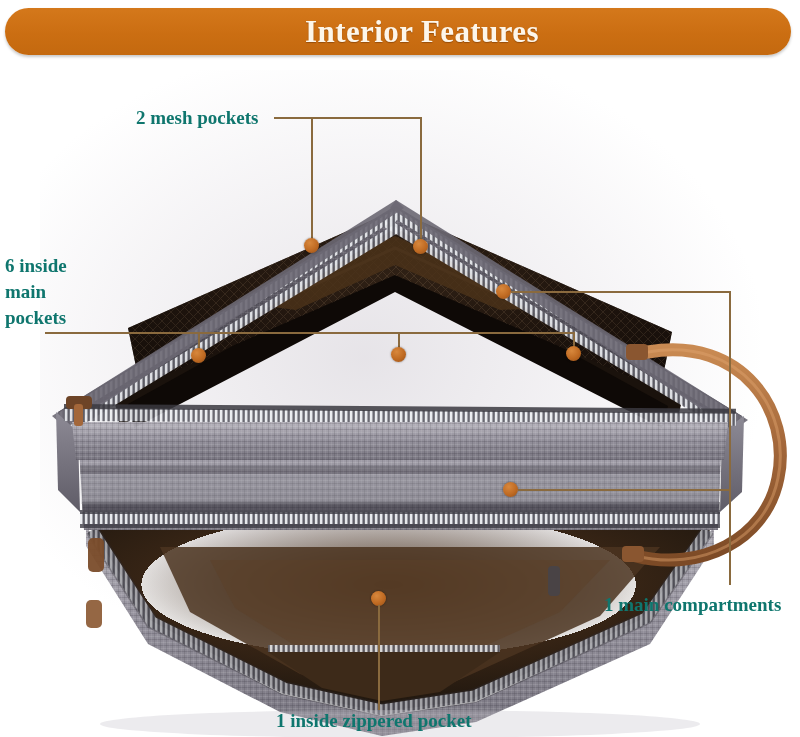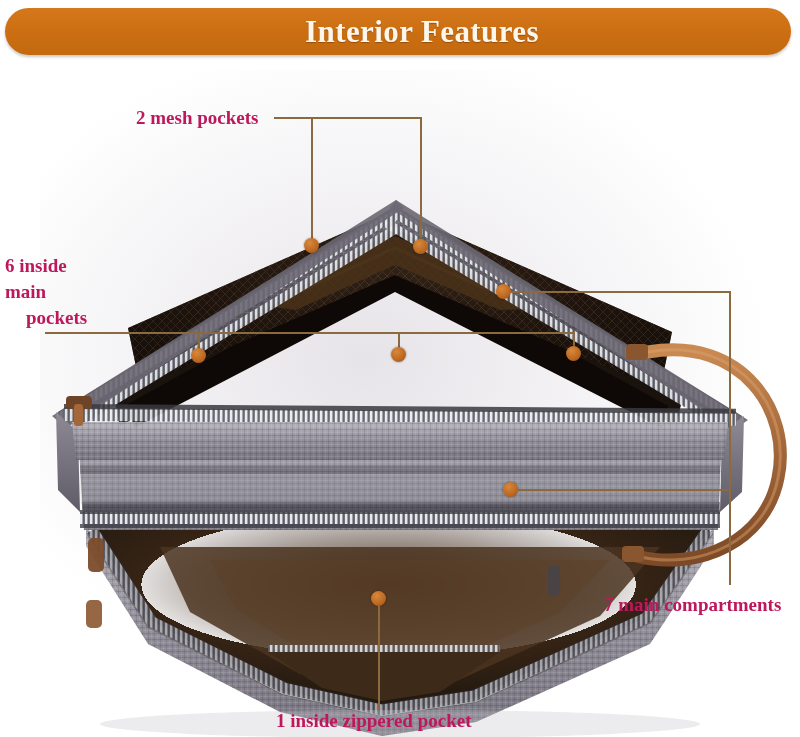--- a/index.html
+++ b/index.html
@@ -41,21 +41,21 @@
   
   .cl-line{position:absolute;background:#8a6a3e;}
   .cl-h{height:1.5px;}
   .cl-v{width:1.5px;}
   .cl-dot{
     position:absolute;width:15px;height:15px;border-radius:50%;
     background:radial-gradient(circle at 38% 32%,#d8883d 0%,#bf6a22 55%,#95501a 100%);
     box-shadow:0 0 2px rgba(0,0,0,.5);
   }
   .cl-label{
-    position:absolute;color:#be185d;font-weight:bold;
+    position:absolute;color:#0f766e;font-weight:bold;
     font-family:"Liberation Serif",serif;font-size:19px;line-height:25px;
     white-space:nowrap;
   }
   .cl-label.multi{white-space:normal;}
 </style>
 </head>
 <body>
 
 <div id="header-banner">
   <span class="title">Interior Features</span>
@@ -202,37 +202,37 @@
     <div class="cl-line cl-h" style="left:274px;top:57px;width:147px;"></div>
     <div class="cl-line cl-v" style="left:311px;top:57px;height:126px;"></div>
     <div class="cl-line cl-v" style="left:420px;top:57px;height:127px;"></div>
     <div class="cl-dot" style="left:304px;top:178px;"></div>
     <div class="cl-dot" style="left:413px;top:179px;"></div>
   </div>
 
   <div>
     <div class="cl-label multi" style="left:5px;top:193px;">6 inside</div>
     <div class="cl-label multi" style="left:5px;top:219px;">main</div>
-    <div class="cl-label multi" style="left:5px;top:245px;margin-left:21px;">pockets</div>
+    <div class="cl-label multi" style="left:5px;top:245px;">pockets</div>
     <div class="cl-line cl-h" style="left:45px;top:272px;width:530px;"></div>
     <div class="cl-line cl-v" style="left:198px;top:272px;height:22px;"></div>
     <div class="cl-line cl-v" style="left:398px;top:272px;height:22px;"></div>
     <div class="cl-line cl-v" style="left:573px;top:272px;height:21px;"></div>
     <div class="cl-dot" style="left:191px;top:288px;"></div>
     <div class="cl-dot" style="left:391px;top:287px;"></div>
     <div class="cl-dot" style="left:566px;top:286px;"></div>
   </div>
 
   <div>
     <div class="cl-dot" style="left:496px;top:224px;"></div>
     <div class="cl-line cl-h" style="left:511px;top:231px;width:219px;"></div>
     <div class="cl-dot" style="left:503px;top:422px;"></div>
     <div class="cl-line cl-h" style="left:518px;top:429px;width:212px;"></div>
     <div class="cl-line cl-v" style="left:729px;top:231px;height:294px;"></div>
-    <div class="cl-label" style="left:604px;top:532px;">7 main compartments</div>
+    <div class="cl-label" style="left:604px;top:532px;">1 main compartments</div>
   </div>
 
   <div>
     <div class="cl-dot" style="left:371px;top:531px;"></div>
     <div class="cl-line cl-v" style="left:378px;top:545px;height:105px;"></div>
     <div class="cl-label" style="left:276px;top:648px;">1 inside zippered pocket</div>
   </div>
 </div>
 
 </body></html>

